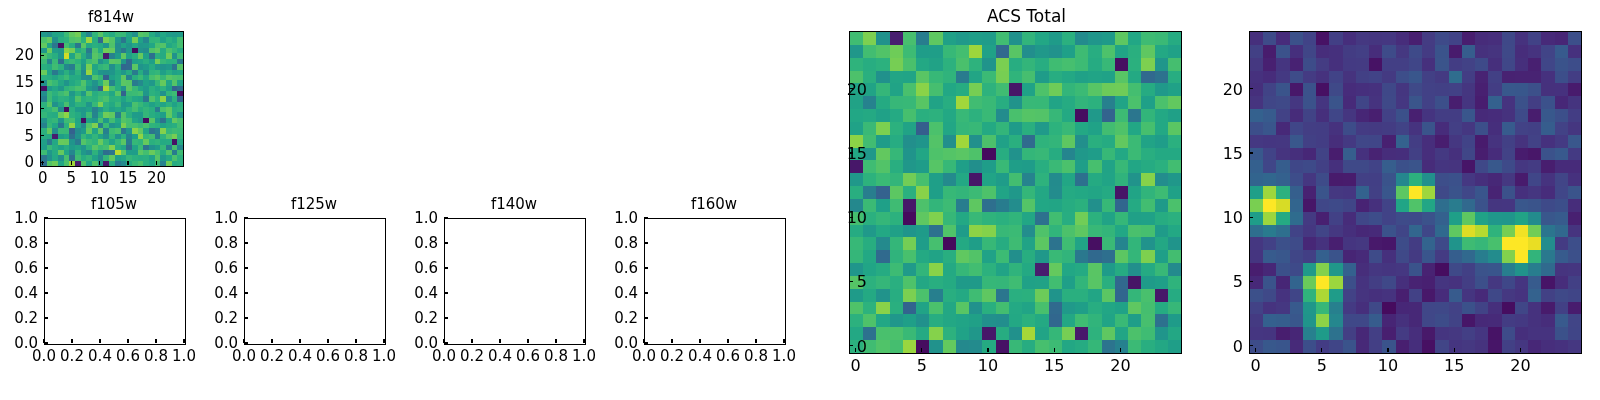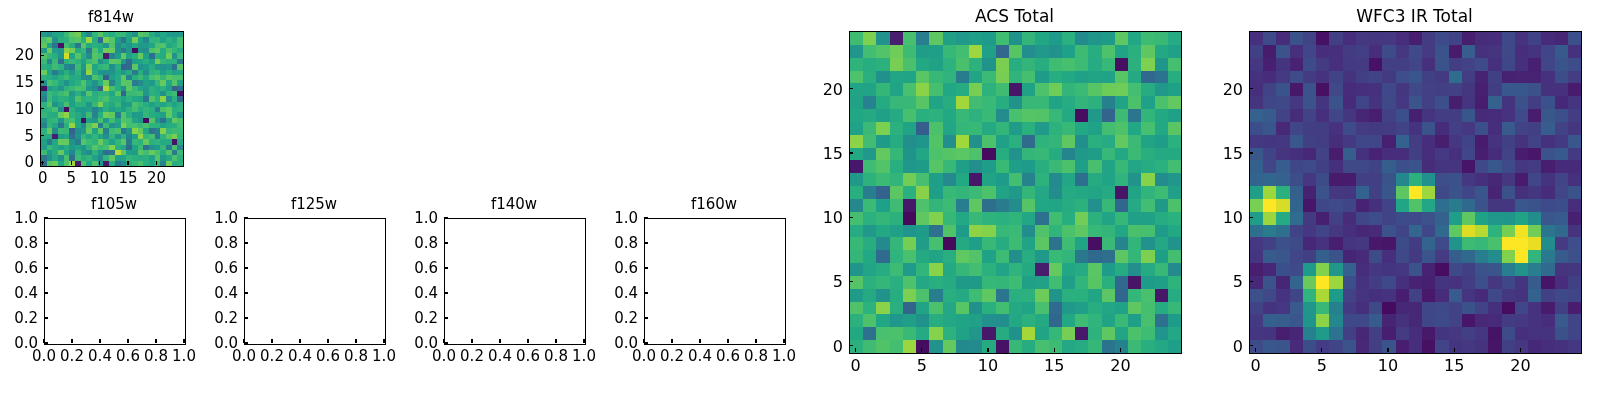--- a/index.html
+++ b/index.html
@@ -779,21 +779,21 @@
       <div class="tlabel ylab" style="right: 146px; top: 100px;">0.2</div>
       <div class="tick" style="left: 0px; top: 74.4px; width: 4px; height: 1.2px;"></div>
       <div class="tlabel ylab" style="right: 146px; top: 75px;">0.4</div>
       <div class="tick" style="left: 0px; top: 49.4px; width: 4px; height: 1.2px;"></div>
       <div class="tlabel ylab" style="right: 146px; top: 50px;">0.6</div>
       <div class="tick" style="left: 0px; top: 24.4px; width: 4px; height: 1.2px;"></div>
       <div class="tlabel ylab" style="right: 146px; top: 25px;">0.8</div>
       <div class="tick" style="left: 0px; top: -0.6px; width: 4px; height: 1.2px;"></div>
       <div class="tlabel ylab" style="right: 146px; top: 0px;">1.0</div>
     </div>
-    <div class="panel" style="left: 849px; top: 31px; width: 331px; height: 321px;">
+    <div class="panel" style="left: 849px; top: 31px; width: 331px; height: 321px; padding-left: 24px;">
       <div class="title">ACS Total</div>
       <div class="frame" style="left: 0px; top: 0px; width: 331px; height: 321px;">
         <div class="hm" style="grid-template-columns: repeat(25, 1fr); grid-template-rows: repeat(25, 1fr);">
           <div style="background: rgb(64, 188, 114);"></div>
           <div style="background: rgb(125, 208, 80);"></div>
           <div style="background: rgb(33, 146, 140);"></div>
           <div style="background: rgb(72, 30, 111);"></div>
           <div style="background: rgb(72, 191, 110);"></div>
           <div style="background: rgb(40, 125, 142);"></div>
           <div style="background: rgb(94, 199, 97);"></div>
@@ -1432,21 +1432,20 @@
       <div class="tick" style="left: 0px; top: 249.78px; width: 4px; height: 1.2px;"></div>
       <div class="tlabel ylab" style="right: 337px; top: 250.38px;">5</div>
       <div class="tick" style="left: 0px; top: 185.58px; width: 4px; height: 1.2px;"></div>
       <div class="tlabel ylab" style="right: 337px; top: 186.18px;">10</div>
       <div class="tick" style="left: 0px; top: 121.38px; width: 4px; height: 1.2px;"></div>
       <div class="tlabel ylab" style="right: 337px; top: 121.98px;">15</div>
       <div class="tick" style="left: 0px; top: 57.18px; width: 4px; height: 1.2px;"></div>
       <div class="tlabel ylab" style="right: 337px; top: 57.78px;">20</div>
     </div>
     <div class="panel" style="left: 1249px; top: 31px; width: 331px; height: 321px;">
-      <div class="title">WFC3 IR Total</div>
       <div class="frame" style="left: 0px; top: 0px; width: 331px; height: 321px;">
         <div class="hm" style="grid-template-columns: repeat(25, 1fr); grid-template-rows: repeat(25, 1fr);">
           <div style="background: rgb(70, 47, 124);"></div>
           <div style="background: rgb(62, 75, 137);"></div>
           <div style="background: rgb(71, 44, 123);"></div>
           <div style="background: rgb(59, 81, 138);"></div>
           <div style="background: rgb(65, 67, 135);"></div>
           <div style="background: rgb(71, 18, 101);"></div>
           <div style="background: rgb(66, 63, 133);"></div>
           <div style="background: rgb(70, 46, 124);"></div>

